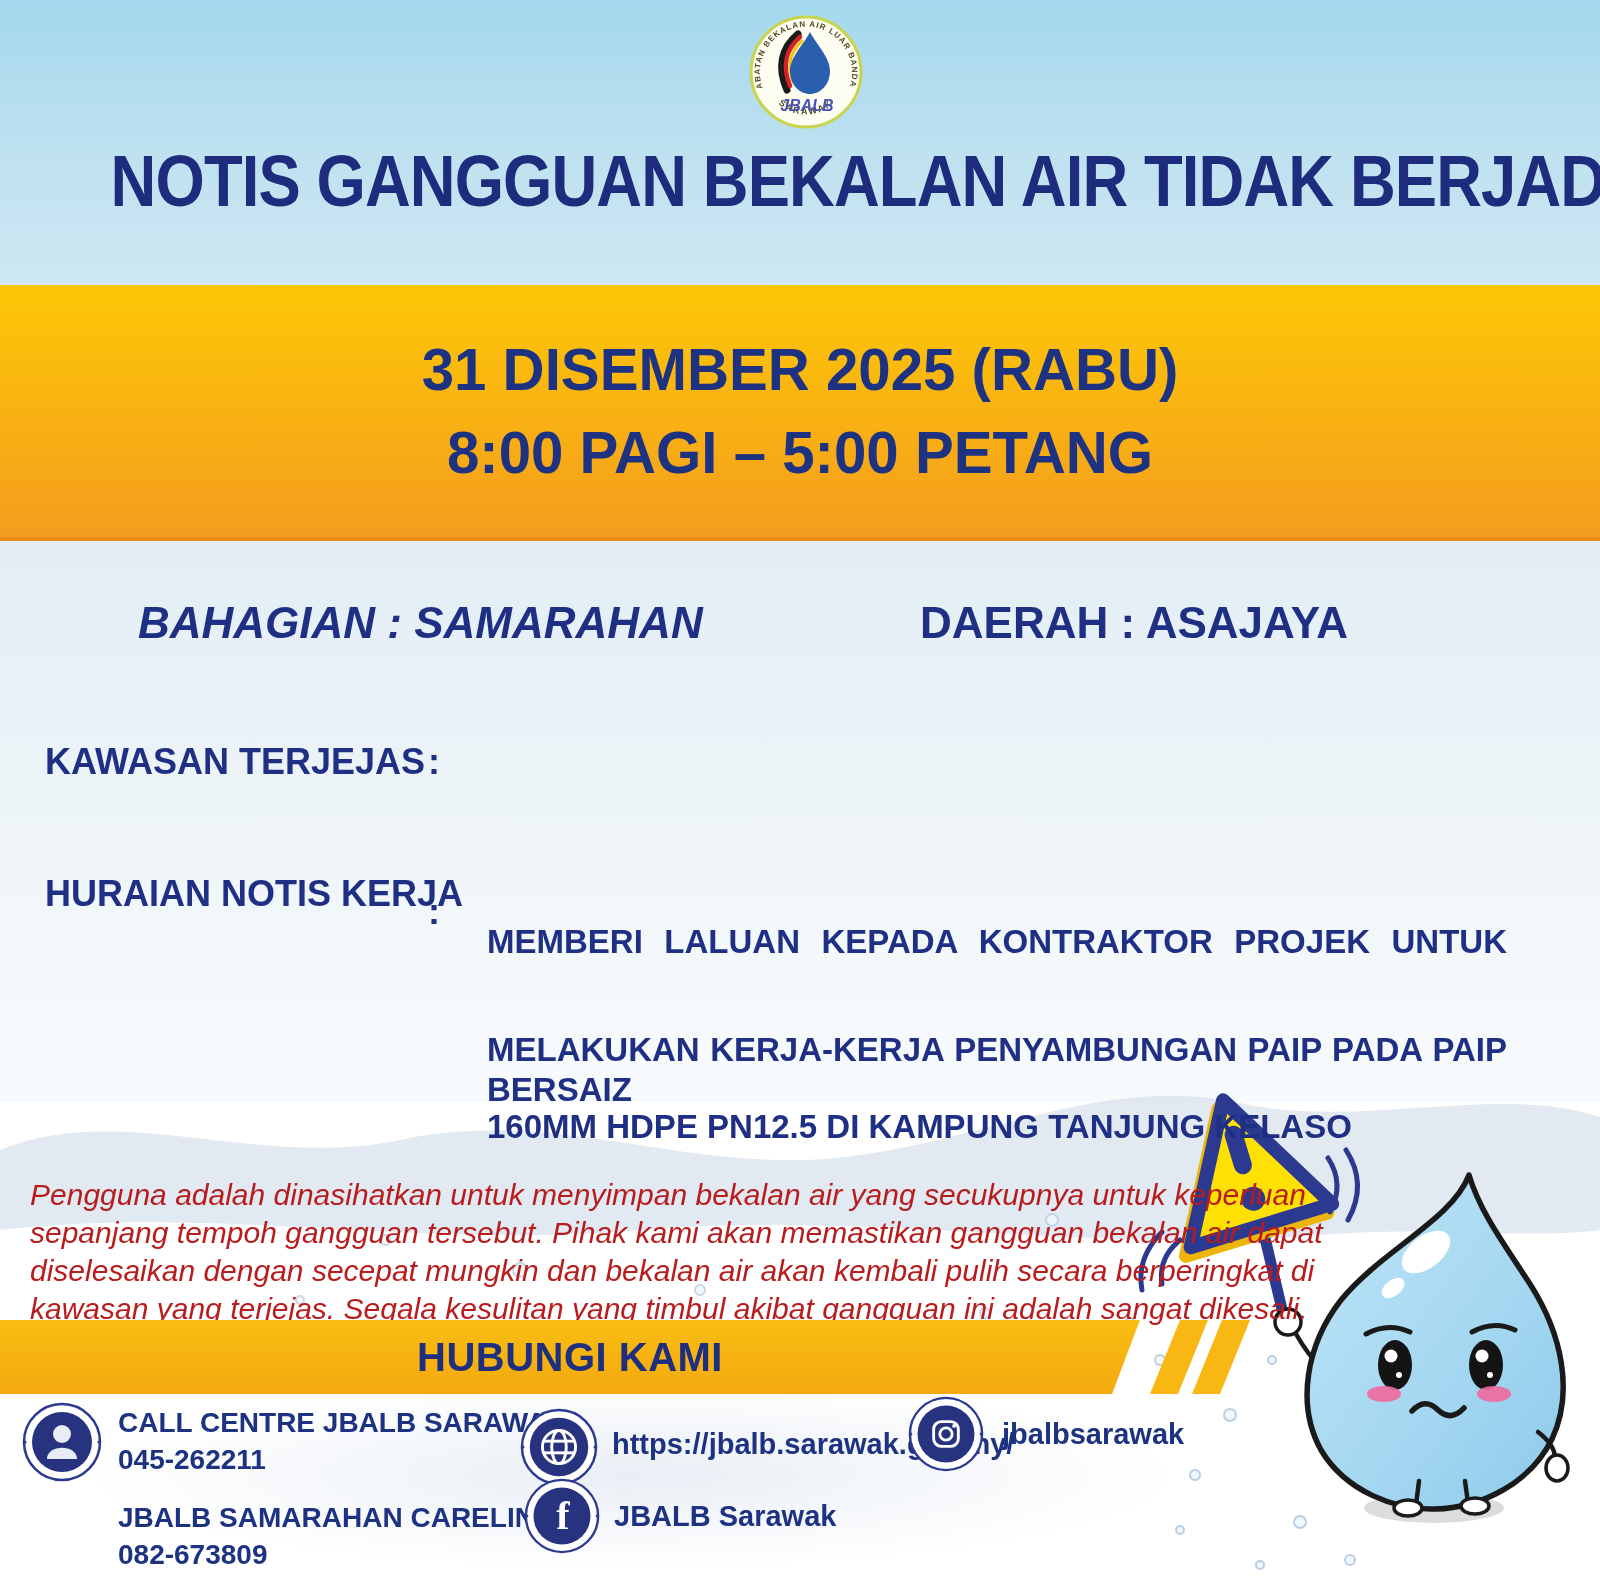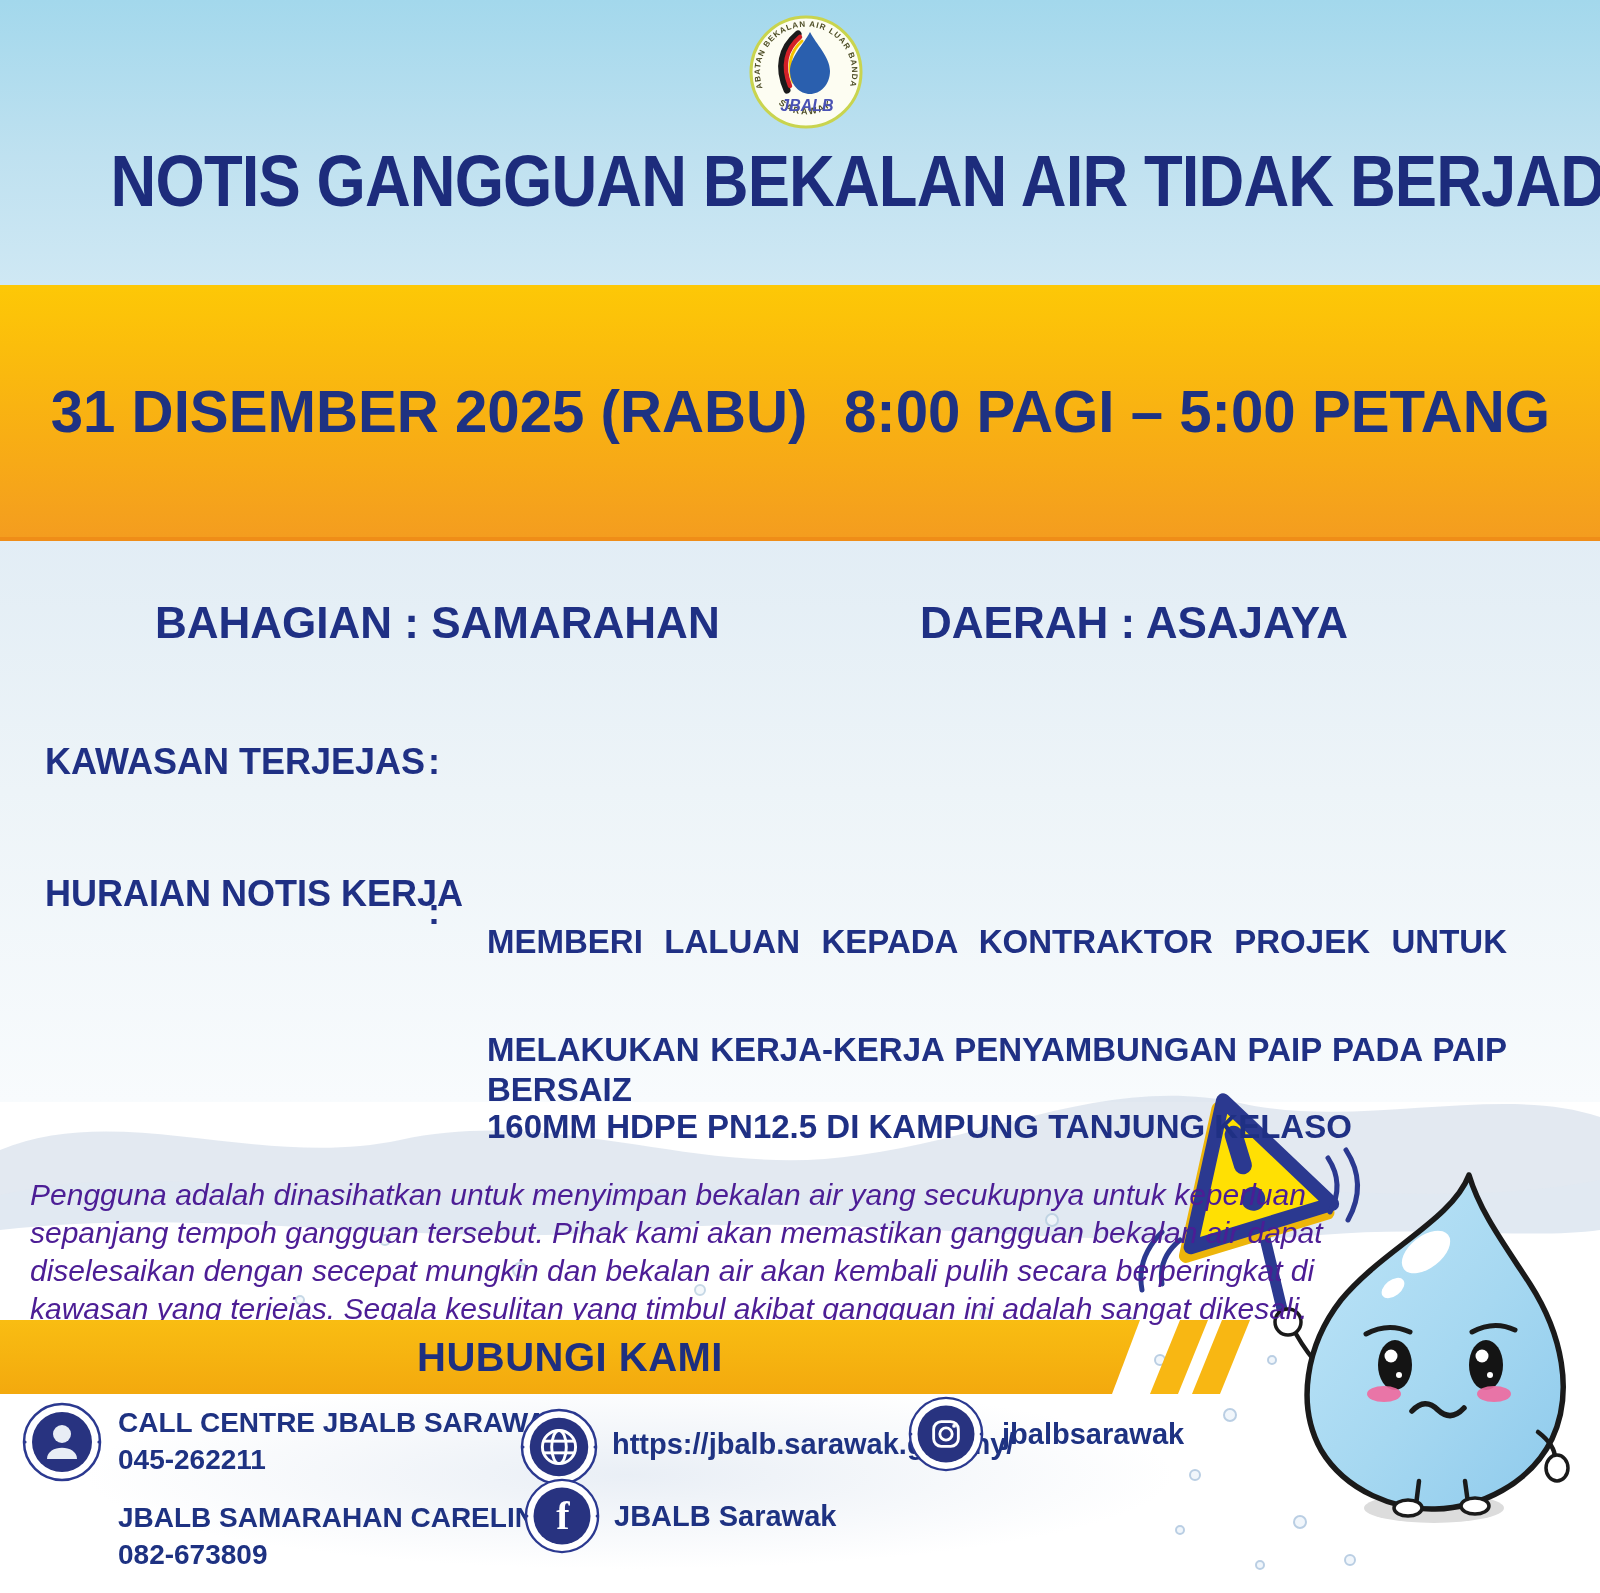--- a/index.html
+++ b/index.html
@@ -15,37 +15,37 @@
 
   
   .title-wrap{left:0;top:140px;width:1600px;text-align:center;z-index:3;}
   .title-text{display:inline-block;white-space:nowrap;font-size:72px;font-weight:bold;
     color:#1d2c7c;letter-spacing:-1px;transform:scaleX(.88);transform-origin:center;}
 
   
   .date-banner{left:0;top:285px;width:1600px;height:252px;z-index:2;
     background:linear-gradient(180deg,#fdc806 0%,#f8ae14 60%,#f49d1f 100%);
     border-bottom:4px solid #ef8d18;
-    display:flex;flex-direction:row;align-items:center;justify-content:center;gap:14px;}
+    display:flex;flex-direction:column;align-items:center;justify-content:center;gap:14px;}
   .date-line{font-size:60px;font-weight:bold;color:#1e3282;white-space:nowrap;
     transform:scaleX(.97);transform-origin:center;}
 
   
   .loc{font-size:44px;font-weight:bold;color:#1f3084;white-space:nowrap;z-index:3;}
 
   
   .f-label{font-size:36px;font-weight:bold;color:#1f3084;white-space:nowrap;z-index:3;}
   .f-colon{font-size:36px;font-weight:bold;color:#1f3084;z-index:3;}
   .f-value{font-size:33px;font-weight:bold;color:#1f3084;white-space:nowrap;z-index:3;}
   .huraian-lines{left:487px;top:891px;width:1020px;z-index:3;}
   .huraian-line{font-size:33px;font-weight:bold;color:#1f3084;height:77px;line-height:40px;}
   .jst{text-align:justify;text-align-last:justify;margin-top:31px;}
 
   
-  .advisory{left:30px;top:1176px;width:1180px;z-index:4;color:#4c1d95;
+  .advisory{left:30px;top:1176px;width:1180px;z-index:4;color:#b91c1c;
     font-style:italic;font-size:30px;line-height:38px;font-weight:500;}
   .advisory div{white-space:nowrap;}
 
   
   .contact-banner{left:0;top:1320px;width:1140px;height:74px;z-index:4;
     background:linear-gradient(180deg,#f9bd12 0%,#f3a90e 100%);
     clip-path:polygon(0 0,100% 0,calc(100% - 28px) 100%,0 100%);
     display:flex;align-items:center;justify-content:center;}
   .contact-banner span{font-size:40px;font-weight:bold;color:#1e2f7f;letter-spacing:.5px;}
   .stripe{top:1320px;width:58px;height:74px;z-index:4;background:#f8b713;
@@ -107,21 +107,21 @@
 
   <div class="abs title-wrap">
     <span class="title-text">NOTIS GANGGUAN BEKALAN AIR TIDAK BERJADUAL</span>
   </div>
 
   <div class="abs date-banner">
     <div class="date-line">31 DISEMBER 2025 (RABU)</div>
     <div class="date-line">8:00 PAGI – 5:00 PETANG</div>
   </div>
 
-  <div class="abs loc" style="left:155px;top:598px;">
+  <div class="abs loc" style="left:138px;top:598px;font-style:italic;">
     <span>BAHAGIAN</span>
     <span>:</span>
     <span>SAMARAHAN</span>
   </div>
   <div class="abs loc" style="left:920px;top:598px;">
     <span>DAERAH</span>
     <span>:</span>
     <span>ASAJAYA</span>
   </div>
 

